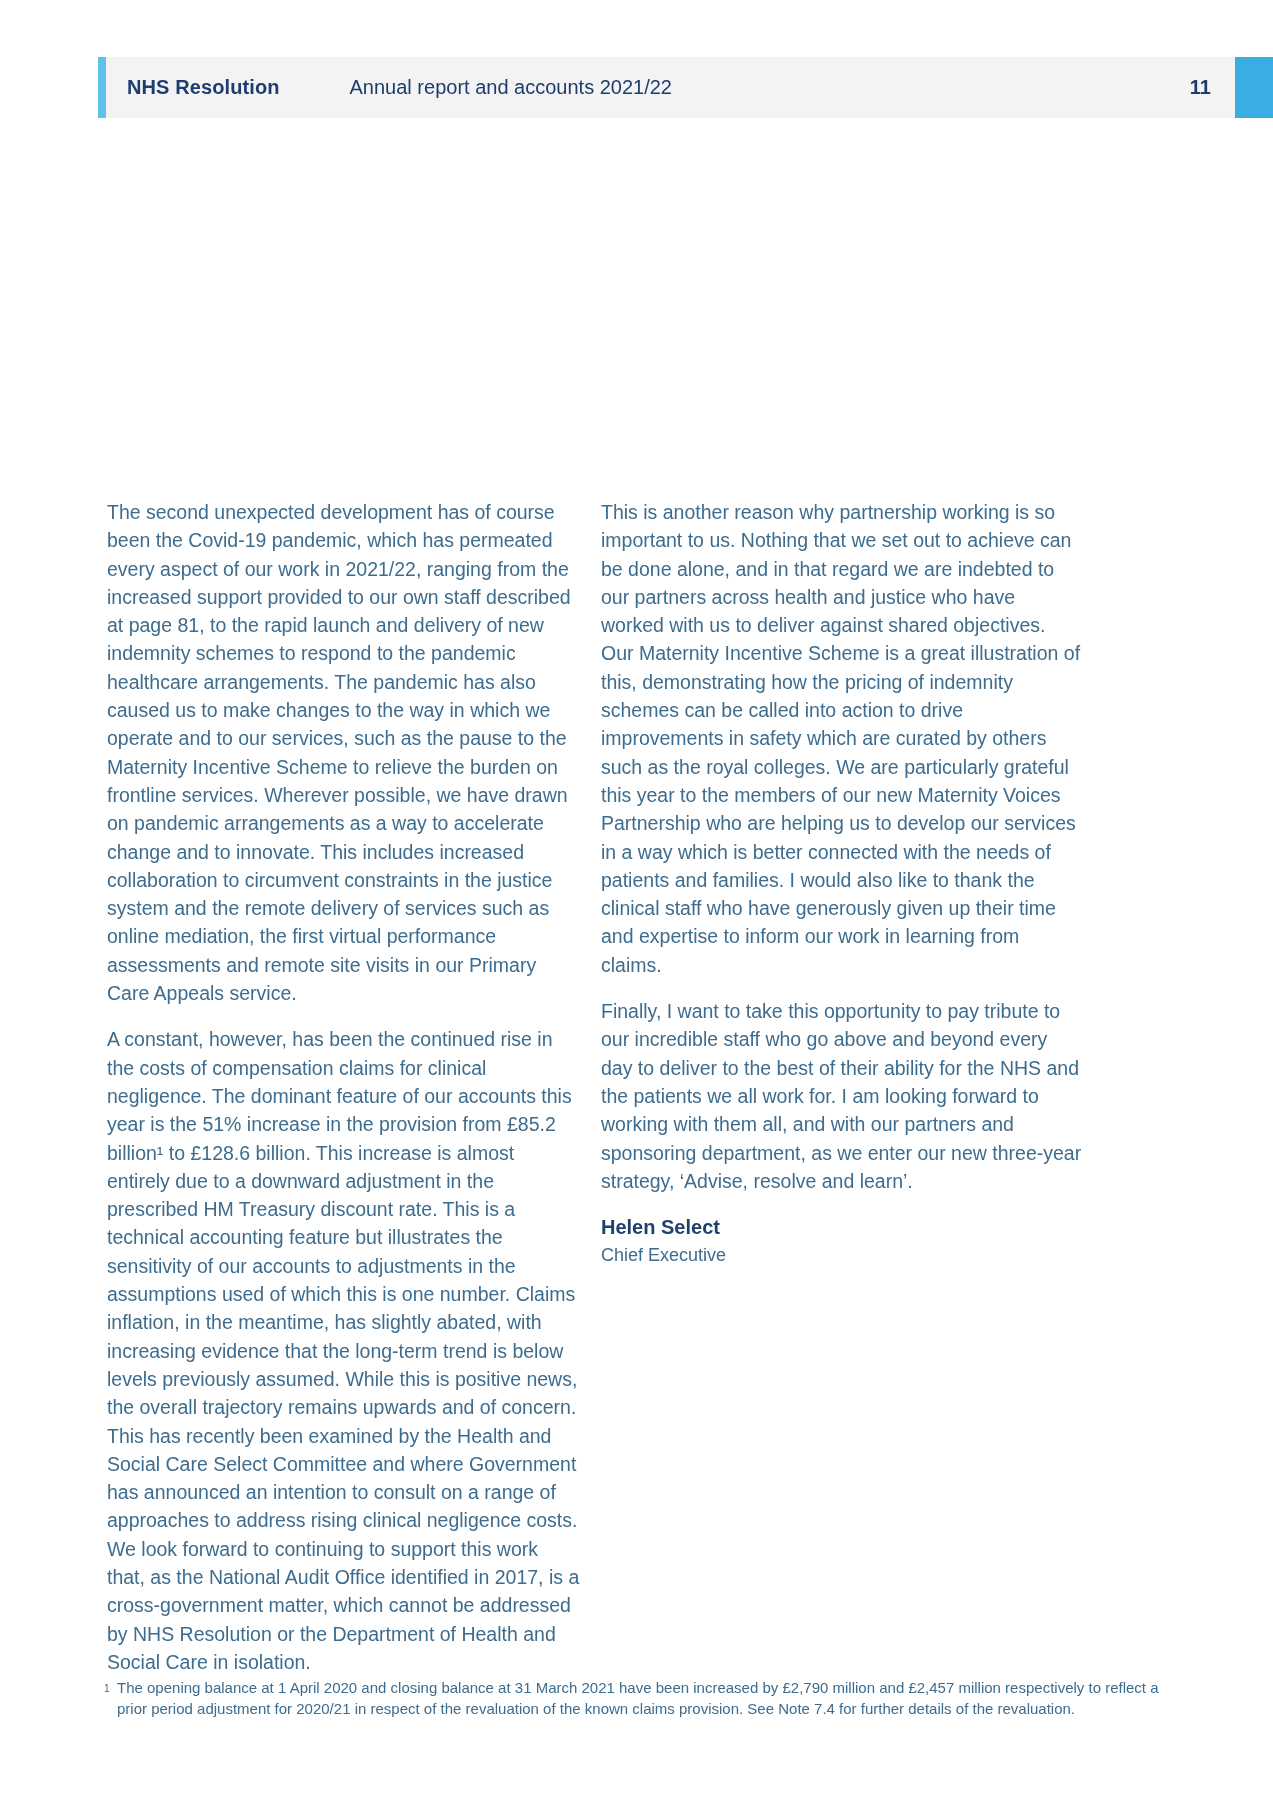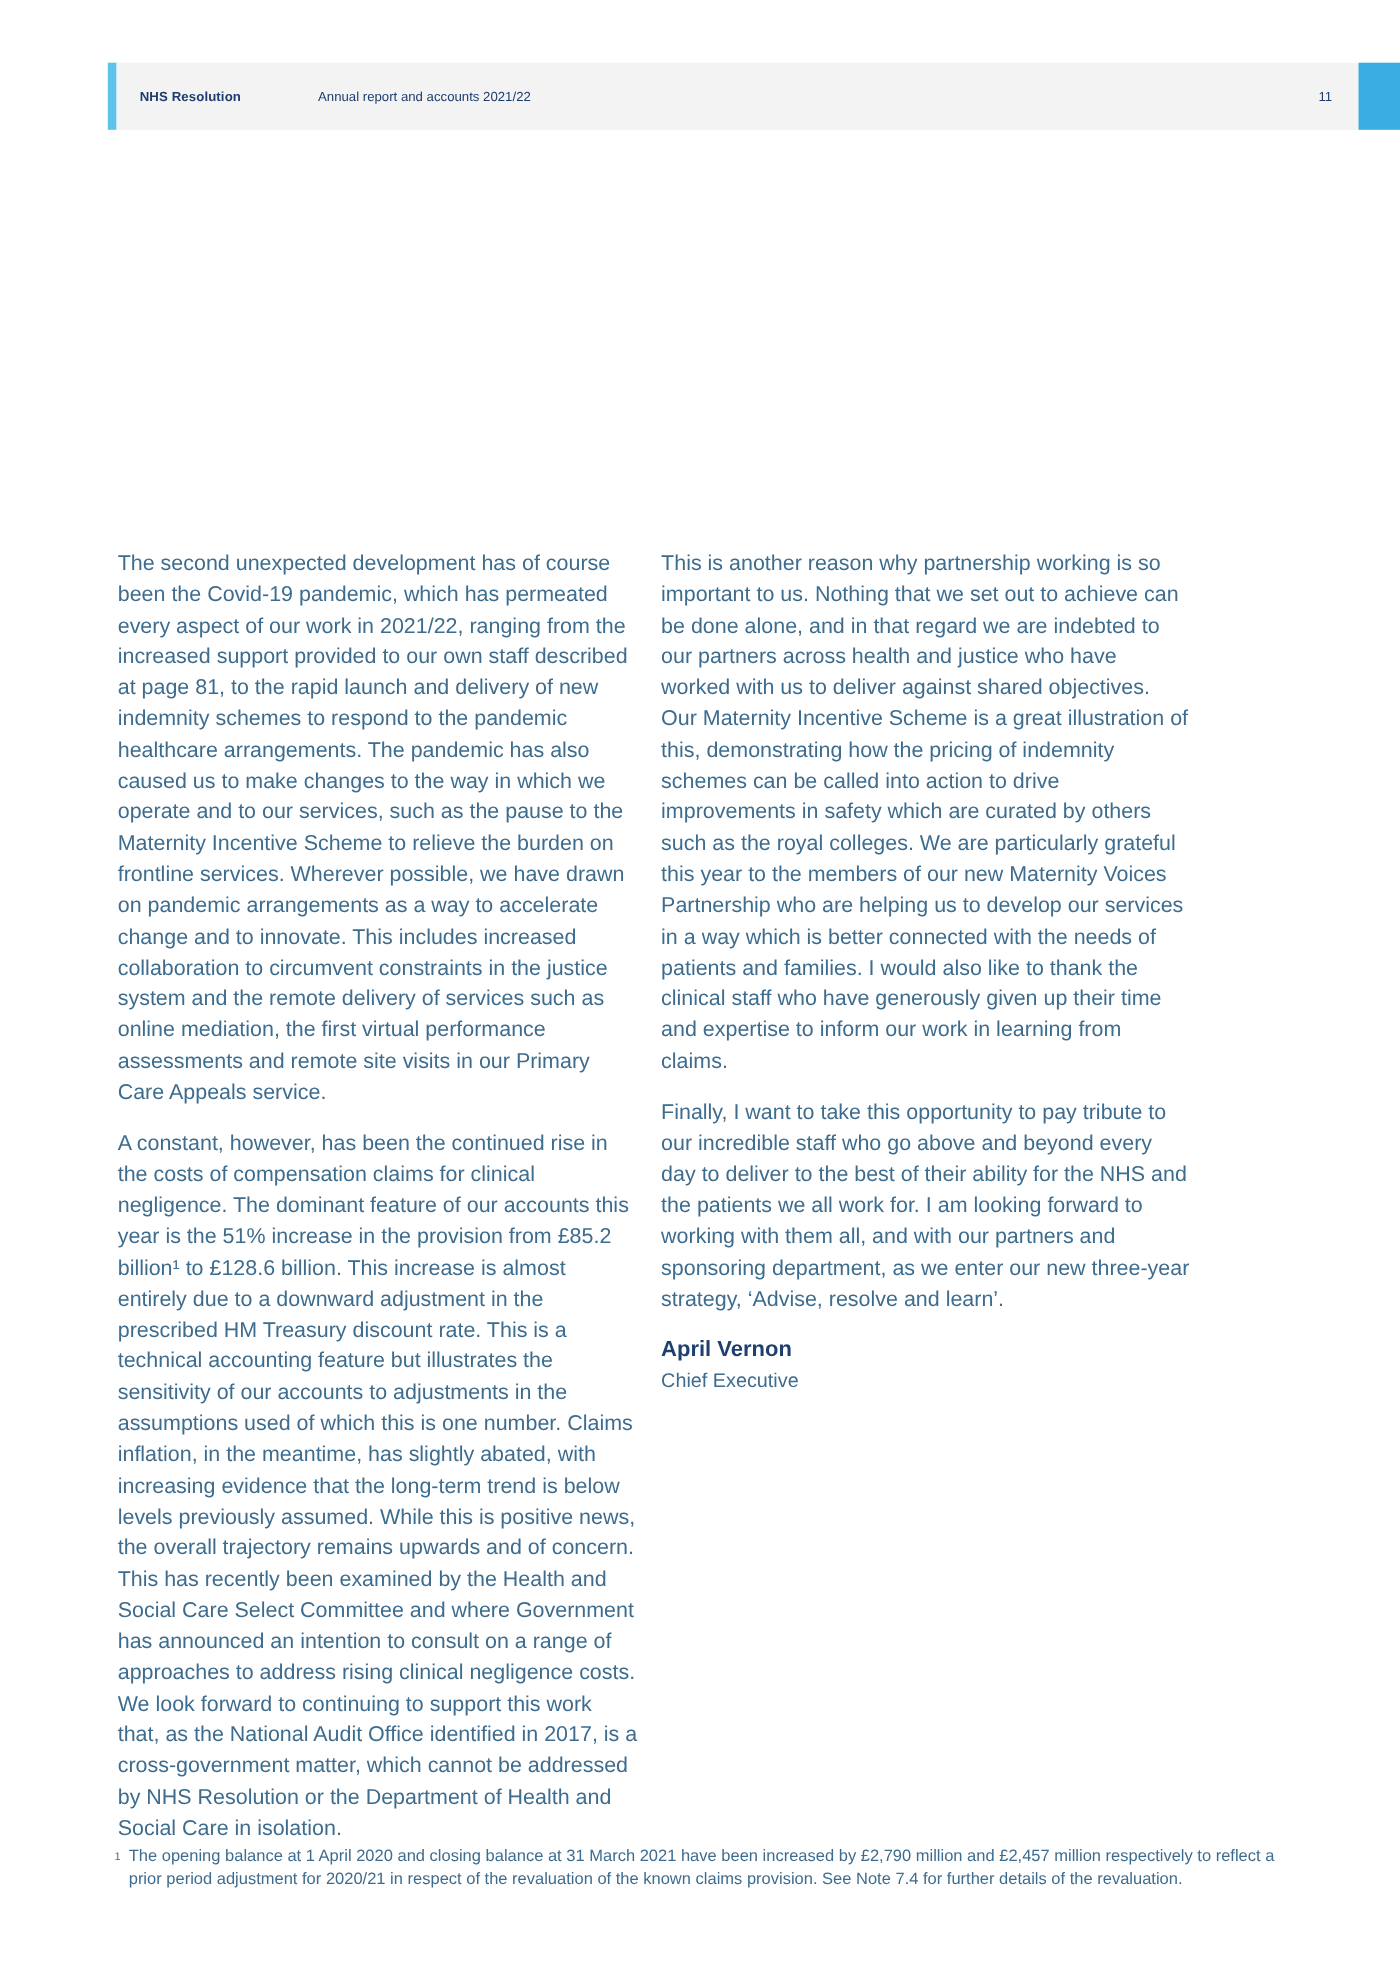--- a/index.html
+++ b/index.html
@@ -4,24 +4,24 @@
 <style>
   html, body { margin:0; padding:0; }
   body {
     width:1273px; height:1800px; background:#ffffff; position:relative;
     font-family:"Liberation Sans", sans-serif; overflow:hidden;
   }
 
   
   .header { position:absolute; left:98px; top:57px; right:0; height:61px; display:flex; align-items:stretch; }
   .accent-bar { width:8px; background:#5ec2ea; flex:none; }
-  .band { flex:1; background:#f3f3f4; display:flex; align-items:center; padding:0 24px 0 21px; font-size:12px; color:#1e3c6e; }
+  .band { flex:1; background:#f3f3f4; display:flex; align-items:center; padding:0 24px 0 21px; font-size:20px; color:#1e3c6e; }
   .brand { font-weight:bold; letter-spacing:0.1px; }
   .hdr-title { margin-left:70px; }
-  .pagenum { margin-left:auto; font-weight:normal; }
+  .pagenum { margin-left:auto; font-weight:bold; }
   .corner { width:38px; background:#3aade2; flex:none; }
 
   
   .columns {
     position:absolute; left:107px; top:498px; width:972px;
     display:grid; grid-template-columns:474px 482px; column-gap:20px;
     color:#3d6c8e; font-size:19.5px; line-height:28.3px; text-align:left;
   }
   .columns p { margin:0 0 18px 0; }
   .signature { margin-top:9px; }
@@ -53,21 +53,21 @@
 
   <div class="columns">
     <div class="col">
       <p>The second unexpected development has of course been the Covid-19 pandemic, which has permeated every aspect of our work in 2021/22, ranging from the increased support provided to our own staff described at page 81, to the rapid launch and delivery of new indemnity schemes to respond to the pandemic healthcare arrangements. The pandemic has also caused us to make changes to the way in which we operate and to our services, such as the pause to the Maternity Incentive Scheme to relieve the burden on frontline services. Wherever possible, we have drawn on pandemic arrangements as a way to accelerate change and to innovate. This includes increased collaboration to circumvent constraints in the justice system and the remote delivery of services such as online mediation, the first virtual performance assessments and remote site visits in our Primary Care Appeals service.</p>
       <p>A constant, however, has been the continued rise in the costs of compensation claims for clinical negligence. The dominant feature of our accounts this year is the 51% increase in the provision from £85.2 billion¹ to £128.6 billion. This increase is almost entirely due to a downward adjustment in the prescribed HM Treasury discount rate. This is a technical accounting feature but illustrates the sensitivity of our accounts to adjustments in the assumptions used of which this is one number. Claims inflation, in the meantime, has slightly abated, with increasing evidence that the long-term trend is below levels previously assumed. While this is positive news, the overall trajectory remains upwards and of concern. This has recently been examined by the Health and Social Care Select Committee and where Government has announced an intention to consult on a range of approaches to address rising clinical negligence costs. We look forward to continuing to support this work that, as the National Audit Office identified in 2017, is a cross-government matter, which cannot be addressed by NHS Resolution or the Department of Health and Social Care in isolation.</p>
     </div>
     <div class="col">
       <p>This is another reason why partnership working is so important to us. Nothing that we set out to achieve can be done alone, and in that regard we are indebted to our partners across health and justice who have worked with us to deliver against shared objectives. Our Maternity Incentive Scheme is a great illustration of this, demonstrating how the pricing of indemnity schemes can be called into action to drive improvements in safety which are curated by others such as the royal colleges. We are particularly grateful this year to the members of our new Maternity Voices Partnership who are helping us to develop our services in a way which is better connected with the needs of patients and families. I would also like to thank the clinical staff who have generously given up their time and expertise to inform our work in learning from claims.</p>
       <p>Finally, I want to take this opportunity to pay tribute to our incredible staff who go above and beyond every day to deliver to the best of their ability for the NHS and the patients we all work for. I am looking forward to working with them all, and with our partners and sponsoring department, as we enter our new three-year strategy, ‘Advise, resolve and learn’.</p>
       <div class="signature">
-        <div class="sig-name">April Vernon</div>
+        <div class="sig-name">Helen Select</div>
         <div class="sig-role">Chief Executive</div>
       </div>
     </div>
   </div>
 
   <div class="footnote">
     <span class="fn-marker">1</span>
     <span class="fn-text">The opening balance at 1 April 2020 and closing balance at 31 March 2021 have been increased by £2,790 million and £2,457 million respectively to reflect a prior period adjustment for 2020/21 in respect of the revaluation of the known claims provision. See Note 7.4 for further details of the revaluation.</span>
   </div>
 

